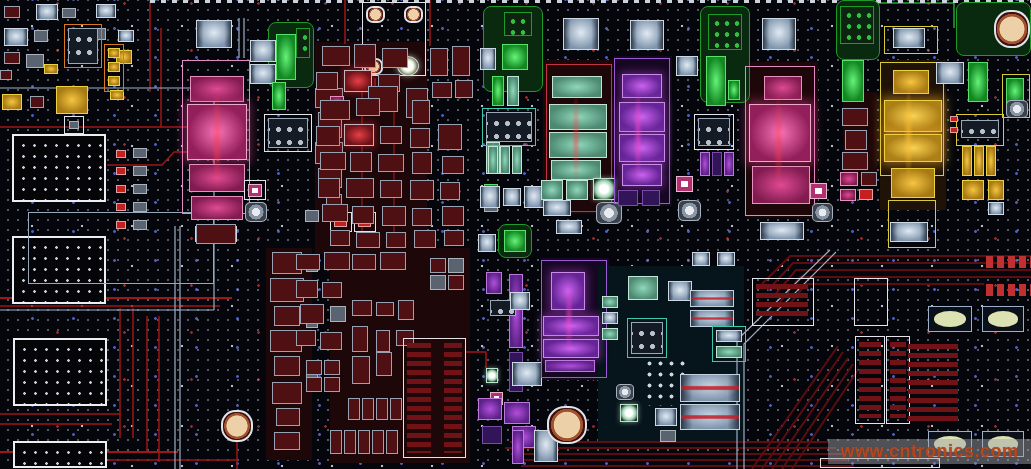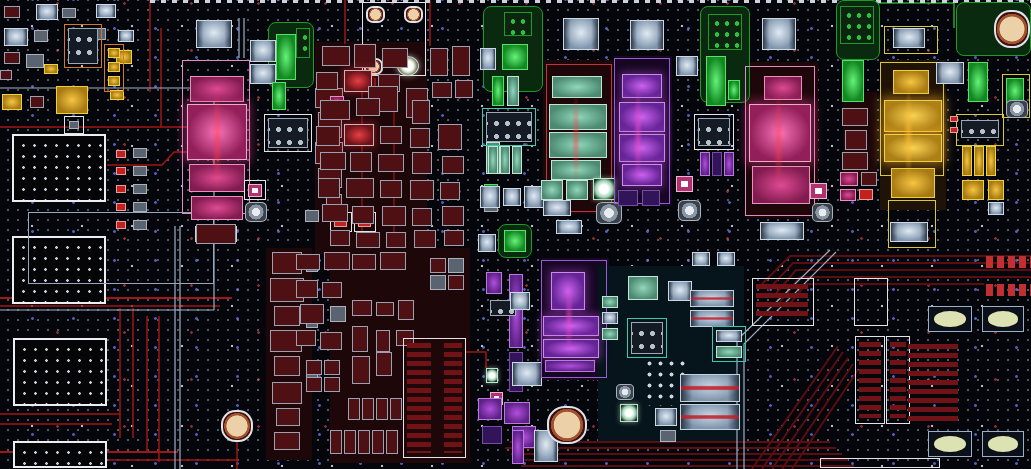--- a/index.html
+++ b/index.html
@@ -453,13 +453,16 @@
       <div class="c hpads" style="left: 890px; top: 342px; width: 16px; height: 76px;"></div>
       <div class="c hpads" style="left: 908px; top: 344px; width: 50px; height: 80px;"></div>
       <div class="c oval" style="left: 928px; top: 306px; width: 44px; height: 26px;"></div>
       <div class="c oval" style="left: 982px; top: 306px; width: 42px; height: 26px;"></div>
       <div class="c oval" style="left: 928px; top: 431px; width: 44px; height: 26px;"></div>
       <div class="c oval" style="left: 982px; top: 431px; width: 42px; height: 26px;"></div>
       <div class="c redrow" style="left: 986px; top: 256px; width: 45px; height: 12px;"></div>
       <div class="c redrow" style="left: 986px; top: 284px; width: 45px; height: 12px;"></div>
       <div class="c outl" style="left: 820px; top: 458px; width: 120px; height: 10px;"></div>
     </div>
+  <div class="wm">
+    <span>www.cntronics.com</span>
+  </div>
 </div>
 
 </body></html>

